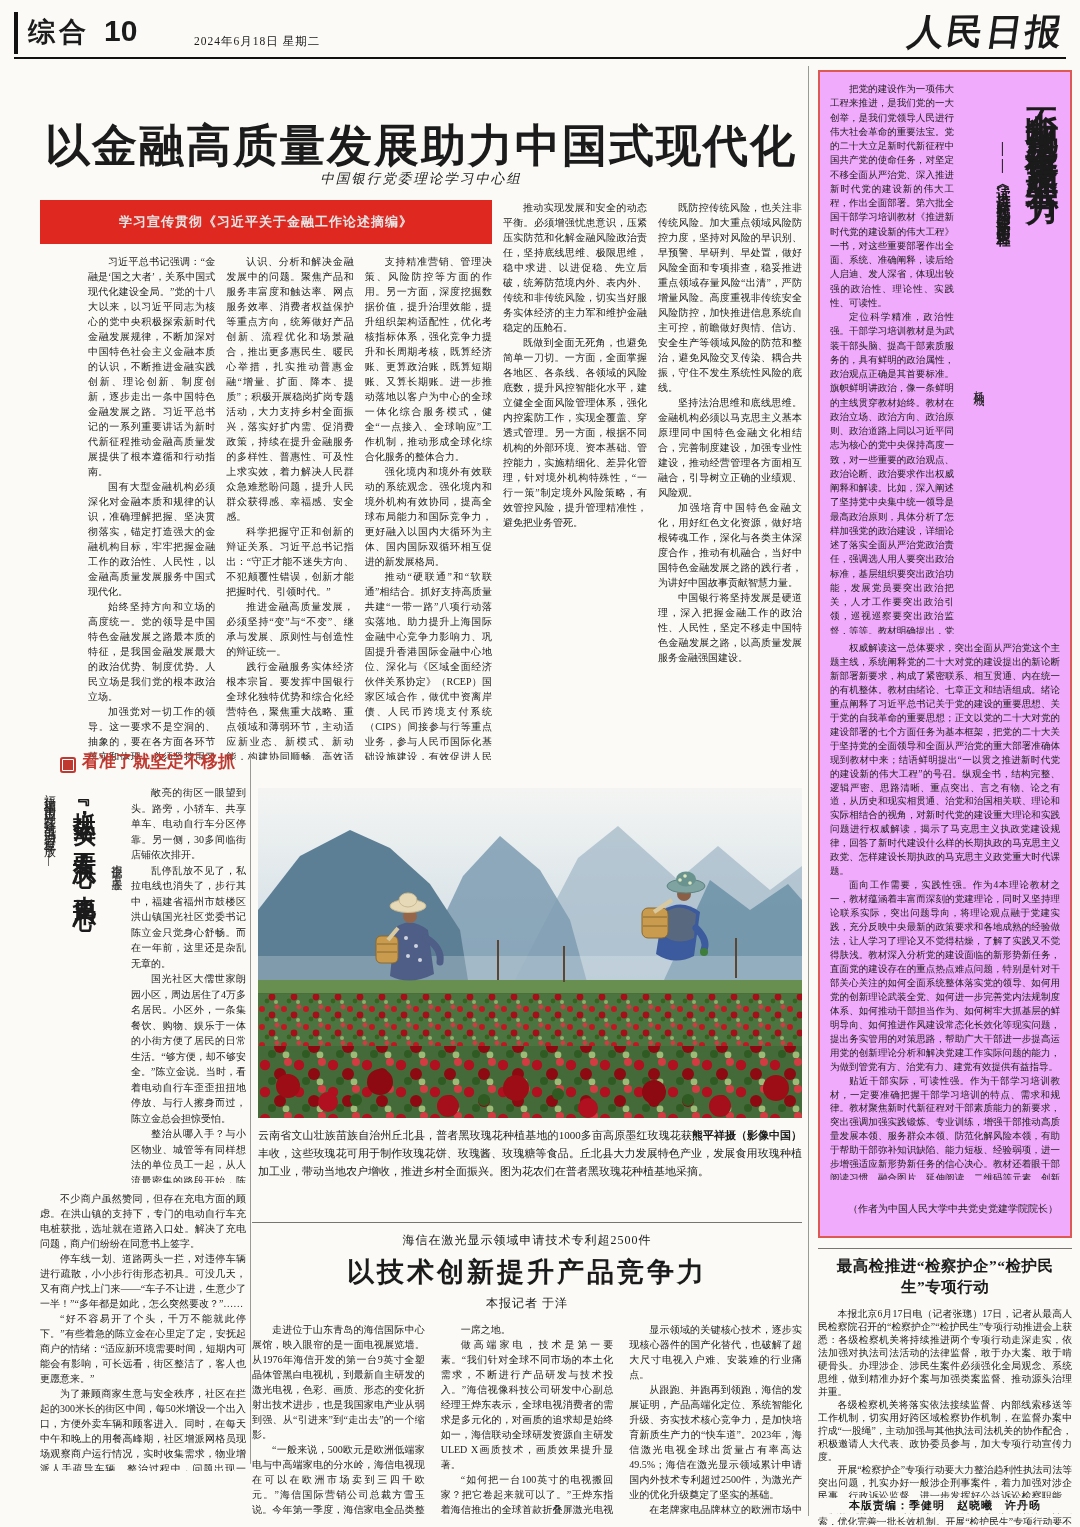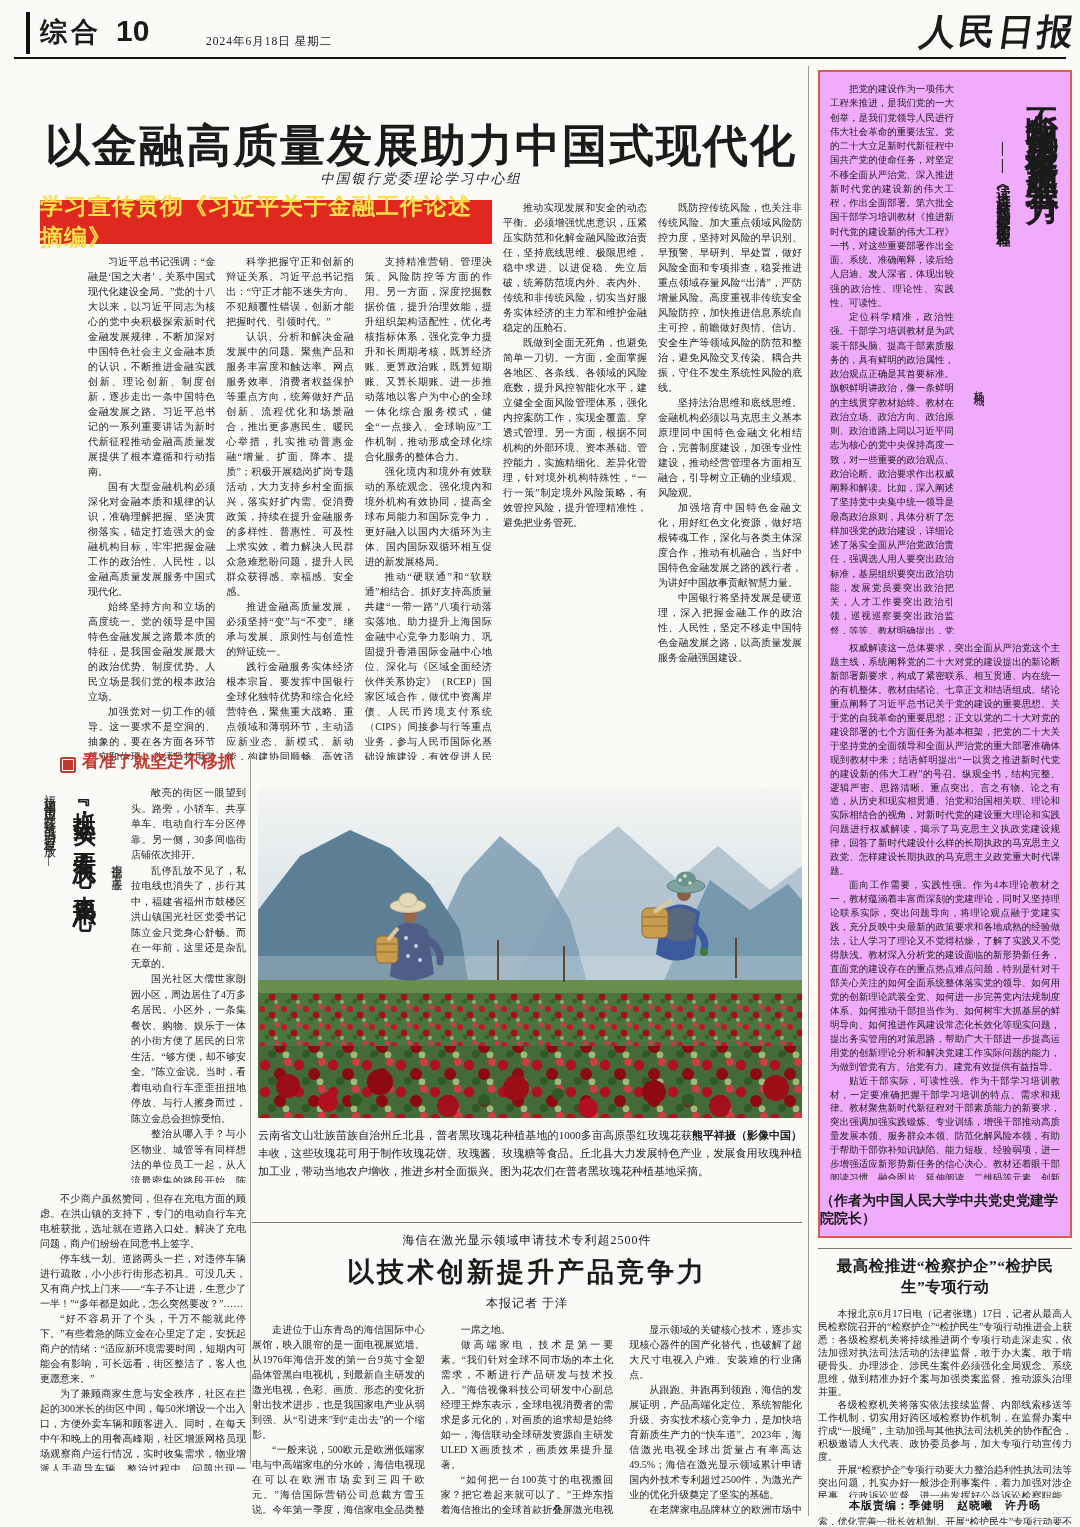--- a/index.html
+++ b/index.html
@@ -1,40 +1,40 @@
 <!DOCTYPE html>
 <html><head>
 <meta charset="utf-8">
 <style>
   html,body{margin:0;padding:0;}
   .page{position:relative;width:1080px;height:1527px;background:#fbfaf6;overflow:hidden;
         font-family:"Liberation Serif",serif;color:#1b1b1b;}
   
-  .hdr{position:absolute;left:26px;top:8px;width:1052px;height:50px;}
+  .hdr{position:absolute;left:14px;top:8px;width:1052px;height:50px;}
   .sec-block{position:absolute;left:0;top:4px;border-left:4px solid #111;padding:2px 0 4px 10px;}
   .sec-name{font-family:"Liberation Sans",sans-serif;font-weight:bold;font-size:27px;letter-spacing:4px;}
   .sec-num{font-family:"Liberation Sans",sans-serif;font-weight:bold;font-size:30px;margin-left:14px;}
   .hdr-date{position:absolute;left:180px;top:26px;font-size:11.5px;letter-spacing:1px;}
   .masthead{position:absolute;right:2px;top:0;font-size:36px;font-weight:900;
             transform:skewX(-8deg);letter-spacing:3px;}
   .header-rule{position:absolute;left:14px;top:57px;width:1052px;height:2px;background:#111;}
   
   .txt p{margin:0;text-indent:2em;text-align:justify;}
   .vert{writing-mode:vertical-rl;}
   .vdiv{position:absolute;width:1px;background:#9a9a94;}
   .hrule{position:absolute;height:1px;background:#77756e;}
   
   .main-hl{position:absolute;left:40px;top:86px;width:762px;text-align:center;
            font-family:"Liberation Sans",sans-serif;font-weight:900;font-size:45px;letter-spacing:2px;}
   .main-byline{position:absolute;left:40px;top:170px;width:762px;text-align:center;
                font-style:italic;font-size:13.5px;letter-spacing:2px;}
   .main-cols{position:absolute;left:40px;top:200px;width:762px;height:560px;display:flex;gap:11px;}
   .left-group{width:452px;flex:none;display:flex;flex-direction:column;}
-  .banner{height:44px;background:#df281f;color:#fde047;display:flex;align-items:center;justify-content:center;
-          font-family:"Liberation Sans",sans-serif;font-weight:bold;font-size:23px;letter-spacing:1px;}
+  .banner{height:44px;background:#df281f;color:#e5e5e5;display:flex;align-items:center;justify-content:center;
+          font-family:"Liberation Sans",sans-serif;font-weight:bold;font-size:13px;letter-spacing:1px;}
   .tri-cols{display:flex;gap:11px;margin-top:10px;flex:1;overflow:hidden;margin-left:48px;}
   .mcol{flex:1;font-size:10px;line-height:1.5;overflow:hidden;}
   .mcol-tall{flex:1;font-size:10px;line-height:1.5;overflow:hidden;}
   
   .community{position:absolute;left:40px;top:750px;width:206px;height:714px;}
   .com-header{display:flex;align-items:flex-end;gap:6px;color:#c03930;
               font-family:"Liberation Sans",sans-serif;font-weight:bold;font-size:17px;padding-left:20px;}
   .com-logo{width:16px;height:16px;background:#c03930;border-radius:3px;flex:none;
             box-shadow:inset 0 0 0 2px #c03930, inset 0 0 0 3px #fff;}
   .com-vert{display:flex;flex-direction:row;gap:7px;margin-top:12px;height:398px;overflow:hidden;}
@@ -60,21 +60,21 @@
   
   .review{position:absolute;left:818px;top:70px;width:254px;height:1168px;border:2px solid #dd5a52;
           box-sizing:border-box;padding:10px 10px 26px;background:#f0abfc;}
   .rev-top{display:flex;gap:6px;height:552px;overflow:hidden;}
   .rev-text{flex:1;font-size:9.5px;line-height:1.5;overflow:hidden;}
   .rev-title-block{width:100px;flex:none;display:flex;flex-direction:row;justify-content:flex-end;gap:4px;}
   .rev-author{font-size:11px;letter-spacing:2px;padding-top:300px;color:#222;width:14px;}
   .rev-sub{font-size:14px;font-weight:bold;letter-spacing:3px;padding-top:60px;width:22px;}
   .rev-title{font-size:33px;font-weight:900;letter-spacing:7px;width:44px;line-height:1.1;}
   .rev-bottom{margin-top:8px;font-size:9.5px;line-height:1.47;height:538px;overflow:hidden;}
-  .rev-footer{position:absolute;right:12px;bottom:8px;font-size:14px;font-weight:bold;}
+  .rev-footer{position:absolute;right:12px;bottom:20px;font-size:10px;font-weight:normal;}
   
   .proc{position:absolute;left:818px;top:1256px;width:254px;}
   .proc-hl{margin:0;text-align:center;font-size:15.5px;font-weight:900;letter-spacing:0.5px;}
   .proc-body{margin-top:9px;font-size:9.8px;line-height:1.33;height:218px;overflow:hidden;}
   .page-footer{position:absolute;left:818px;top:1498px;width:254px;text-align:center;
                font-size:11px;font-weight:bold;letter-spacing:1px;background:#fbfaf6;}
 </style>
 </head>
 <body>
 
@@ -95,22 +95,22 @@
     <div class="left-group">
       <div class="banner">学习宣传贯彻《习近平关于金融工作论述摘编》</div>
       <div class="tri-cols">
         <div class="mcol txt">
             <p>习近平总书记强调：“金融是‘国之大者’，关系中国式现代化建设全局。”党的十八大以来，以习近平同志为核心的党中央积极探索新时代金融发展规律，不断加深对中国特色社会主义金融本质的认识，不断推进金融实践创新、理论创新、制度创新，逐步走出一条中国特色金融发展之路。习近平总书记的一系列重要讲话为新时代新征程推动金融高质量发展提供了根本遵循和行动指南。</p>
             <p>国有大型金融机构必须深化对金融本质和规律的认识，准确理解把握、坚决贯彻落实，锚定打造强大的金融机构目标，牢牢把握金融工作的政治性、人民性，以金融高质量发展服务中国式现代化。</p>
             <p>始终坚持方向和立场的高度统一。党的领导是中国特色金融发展之路最本质的特征，是我国金融发展最大的政治优势、制度优势。人民立场是我们党的根本政治立场。</p>
             <p>加强党对一切工作的领导。这一要求不是空洞的、抽象的，要在各方面各环节落实和体现。必须坚持用习近平新时代中国特色社会主义思想凝心铸魂，引导党员干部从政治上看业务，坚决破除“例外论”“特殊论”“精英论”等错误思想。要持续加强党的政治建设，落实“第一议题”制度，对标习近平总书记重要讲话和指示批示精神，建立起传达学习、研究部署、推动落实、成效检验的工作闭环。牢牢落实全面从严治党主体责任，树牢纪律意识和规矩意识，坚定不移正风肃纪反腐，加强巡视整改和成果运用，以高质量党建引领高质量发展，以实际行动坚定拥护“两个确立”、坚决做到“两个维护”。</p>
           </div>
         <div class="mcol txt">
+            <p>认识、分析和解决金融发展中的问题。聚焦产品和服务丰富度和触达率、网点服务效率、消费者权益保护等重点方向，统筹做好产品创新、流程优化和场景融合，推出更多惠民生、暖民心举措，扎实推动普惠金融“增量、扩面、降本、提质”；积极开展稳岗扩岗专题活动，大力支持乡村全面振兴，落实好扩内需、促消费政策，持续在提升金融服务的多样性、普惠性、可及性上求实效，着力解决人民群众急难愁盼问题，提升人民群众获得感、幸福感、安全感。</p>
             <p>科学把握守正和创新的辩证关系。习近平总书记指出：“守正才能不迷失方向、不犯颠覆性错误，创新才能把握时代、引领时代。”</p>
-            <p>认识、分析和解决金融发展中的问题。聚焦产品和服务丰富度和触达率、网点服务效率、消费者权益保护等重点方向，统筹做好产品创新、流程优化和场景融合，推出更多惠民生、暖民心举措，扎实推动普惠金融“增量、扩面、降本、提质”；积极开展稳岗扩岗专题活动，大力支持乡村全面振兴，落实好扩内需、促消费政策，持续在提升金融服务的多样性、普惠性、可及性上求实效，着力解决人民群众急难愁盼问题，提升人民群众获得感、幸福感、安全感。</p>
             <p>推进金融高质量发展，必须坚持“变”与“不变”、继承与发展、原则性与创造性的辩证统一。</p>
             <p>践行金融服务实体经济根本宗旨。要发挥中国银行全球化独特优势和综合化经营特色，聚焦重大战略、重点领域和薄弱环节，主动适应新业态、新模式、新动能，构建协同顺畅、高效适配的金融服务体系，全力做好科技金融、绿色金融、普惠金融、养老金融、数字金融五篇大文章，不断为经济社会提供多层次多样性的金融产品，强化科技创新、绿色低碳、民营企业和中小微企业等领域的金融支持，持续为培育新质生产力注入金融动能。</p>
           </div>
         <div class="mcol txt">
             <p>支持精准营销、管理决策、风险防控等方面的作用。另一方面，深度挖掘数据价值，提升治理效能，提升组织架构适配性，优化考核指标体系，强化竞争力提升和长周期考核，既算经济账、更算政治账，既算短期账、又算长期账。进一步推动落地以客户为中心的全球一体化综合服务模式，健全“一点接入、全球响应”工作机制，推动形成全球化综合化服务的整体合力。</p>
             <p>强化境内和境外有效联动的系统观念。强化境内和境外机构有效协同，提高全球布局能力和国际竞争力，更好融入以国内大循环为主体、国内国际双循环相互促进的新发展格局。</p>
             <p>推动“硬联通”和“软联通”相结合。抓好支持高质量共建“一带一路”八项行动落实落地。助力提升上海国际金融中心竞争力影响力、巩固提升香港国际金融中心地位、深化与《区域全面经济伙伴关系协定》（RCEP）国家区域合作，做优中资离岸债、人民币跨境支付系统（CIPS）间接参与行等重点业务，参与人民币国际化基础设施建设，有效促进人民币在岸、离岸市场良性循环。</p>
             <p>服务“走出去”和“引进来”相结合。加大“稳外贸”金融支持力度，发挥国际贸易结算、跨境电商结算和外币业务领先优势，助力国内企业更好融入全球资金链、价值链和产业链。积极服务进博会、服贸会、广交会等国家级重大展会，举办全球撮合对接活动，助力地方政府跨境招商引资。</p>
           </div>
       </div>

